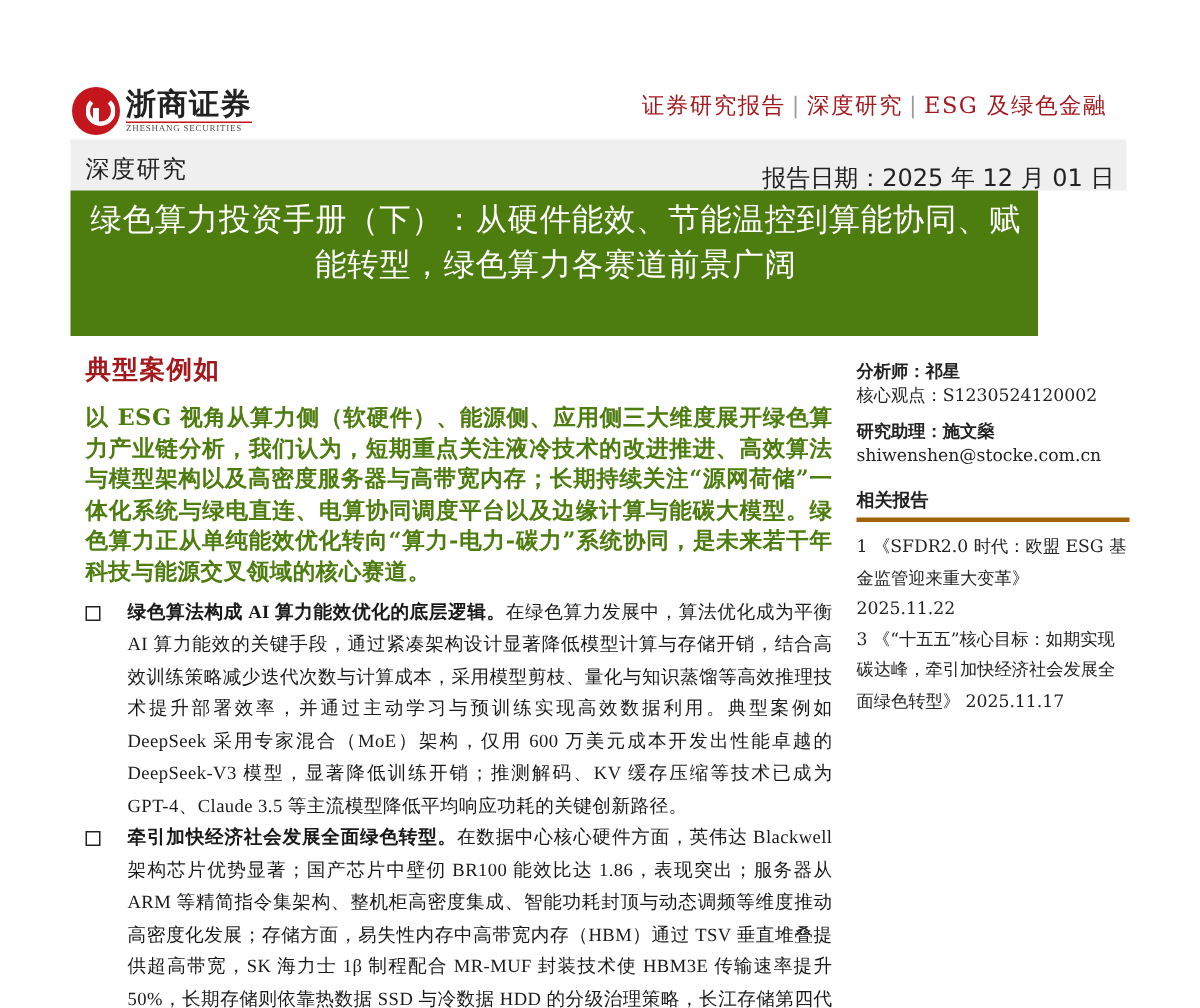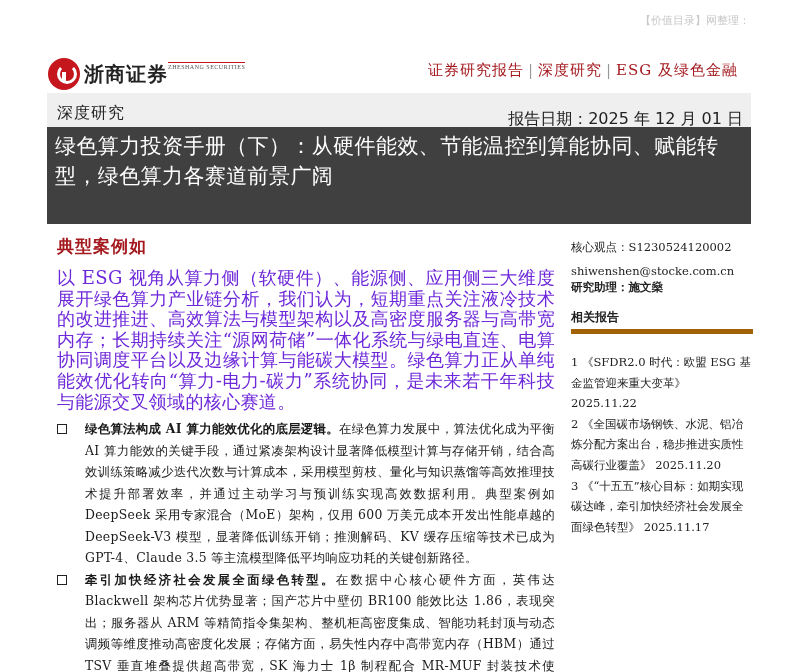--- a/index.html
+++ b/index.html
@@ -4,50 +4,49 @@
 <style>
   html, body { margin:0; padding:0; }
   body { width:800px; height:672px; overflow:hidden; background:#ffffff; position:relative;
          font-family:"DejaVu Serif", "Liberation Serif", serif; color:#1a1a1a; }
   .watermark { position:absolute; right:50px; top:12px; text-align:left; color:#c8c8c8; font-size:11px; line-height:18px; font-family:"DejaVu Sans", sans-serif; }
   .watermark .url { font-family:"DejaVu Sans Mono", monospace; letter-spacing:1px; }
   .logo { position:absolute; left:48px; top:55px; height:38px; display:flex; align-items:center; }
   .logo-mark { width:32px; height:32px; border-radius:50%; background:#c4161c; position:relative; }
   .logo-mark:before { content:""; position:absolute; left:9px; top:6px; width:14px; height:14px; border:3px solid #fff; border-radius:50%; border-top-color:transparent; }
   .logo-mark:after { content:""; position:absolute; left:14px; top:14px; width:4px; height:10px; background:#fff; }
-  .logo-text { margin-left:4px; display:flex; flex-direction:row; }
+  .logo-text { margin-left:4px; display:flex; flex-direction:column; }
   .logo-cn { font-family:"DejaVu Sans", sans-serif; font-weight:bold; font-size:20px; color:#222; letter-spacing:1px; line-height:24px; }
   .logo-en { font-size:6px; color:#555; border-top:1px solid #c4161c; letter-spacing:0.5px; line-height:9px; font-family:"Liberation Serif", serif; }
   .header-right { position:absolute; right:62px; top:61px; color:#a3191e; font-size:15px; letter-spacing:1px; }
   .header-right .sep { color:#999; margin:0 4px; }
   .grayband { position:absolute; left:47px; top:93px; width:704px; height:34px; background:#efefef; }
   .doctype { position:absolute; left:10px; top:10px; font-size:16px; color:#222; letter-spacing:1px; }
   .report-date { position:absolute; right:8px; top:16px; font-size:16px; color:#222; font-family:"DejaVu Sans", sans-serif; }
-  .titlebox { position:absolute; left:47px; top:127px; width:704px; height:97px; background:#404040; }
+  .titlebox { position:absolute; left:47px; top:127px; width:645px; height:97px; background:#4d7c0f;text-align:center; }
   .title { position:absolute; left:8px; top:4px; right:6px; color:#fff; font-family:"DejaVu Sans", sans-serif; font-size:21px; line-height:30px; letter-spacing:0.4px; }
   .left-col { position:absolute; left:57px; top:235px; width:498px; }
   .section-title { font-size:17px; font-weight:bold; color:#a3191e; letter-spacing:1px; margin-bottom:10px; }
-  .core-view { color:#6d28d9; font-weight:normal; font-size:18px; line-height:20.6px; letter-spacing:0.35px; text-align:justify; }
+  .core-view { color:#4d7c0f; font-weight:bold; font-size:15px; line-height:20.6px; letter-spacing:0.35px; text-align:justify; }
   .bullets { margin-top:6px; }
-  .bullet { display:flex; font-size:12.4px; line-height:21.5px; text-align:justify; }
+  .bullet { display:flex; font-size:12.4px; line-height:21.5px; text-align:justify;font-family:Liberation Serif, serif; }
   .bullet .box { flex:0 0 12px; width:9px; height:9px; border:1.5px solid #222; margin-top:6px; margin-right:16px; box-sizing:border-box; width:10px; height:10px; flex-basis:10px; }
   .bullet .btext { flex:1; padding-left:2px; letter-spacing:0.3px; }
   .bullet .btext b { font-weight:bold; }
   .right-col { position:absolute; left:571px; top:239px; width:180px; font-size:11.5px; line-height:16px; color:#222; }
   .right-col .lbl { font-weight:bold; }
   .analyst-block { margin-bottom:8px; }
-  .related-title { font-weight:bold; font-size:12px; margin-top:14px; padding-bottom:4px; border-bottom:5px solid #a16207; width:182px; }
-  .related-list { margin-top:18px; }
+  .related-title { font-weight:bold; font-size:12px; margin-top:14px; padding-bottom:4px; border-bottom:3px solid #a16207; width:182px; }
+  .related-list { margin-top:6px; }
   .related-item { line-height:20.6px; font-size:11.5px; }
 </style>
 </head>
 <body>
 
 <div class="watermark">
-  <div>【价值目录】网整理：</div>
 </div>
 
 <div class="logo">
   <div class="logo-mark"></div>
   <div class="logo-text">
     <span class="logo-cn">浙商证券</span>
     <span class="logo-en">ZHESHANG SECURITIES</span>
   </div>
 </div>
 
@@ -74,25 +73,25 @@
     </div>
     <div class="bullet">
       <span class="box"></span>
       <span class="btext"><b>牵引加快经济社会发展全面绿色转型。</b><span>在数据中心核心硬件方面，英伟达 Blackwell 架构芯片优势显著；国产芯片中壁仞 BR100 能效比达 1.86，表现突出；服务器从 ARM 等精简指令集架构、整机柜高密度集成、智能功耗封顶与动态调频等维度推动高密度化发展；存储方面，易失性内存中高带宽内存（HBM）通过 TSV 垂直堆叠提供超高带宽，SK 海力士 1β 制程配合 MR-MUF 封装技术使 HBM3E 传输速率提升 50%，长期存储则依靠热数据 SSD 与冷数据 HDD 的分级治理策略，长江存储第四代 3DNAND 实现功耗降低 25%。数据中心交换机专为</span></span>
     </div>
   </div>
 </div>
 
 <div class="right-col">
   <div class="analyst-block">
+    <div><span class="lbl">分析师：</span><span class="lbl">祁星</span></div>
     <div>核心观点：S1230524120002</div>
   </div>
   <div class="analyst-block">
+    <div><span class="lbl">研究助理：</span><span class="lbl">施文燊</span></div>
     <div>shiwenshen@stocke.com.cn</div>
-    <div><span class="lbl">研究助理：</span><span class="lbl">施文燊</span></div>
   </div>
   <div class="related-title">相关报告</div>
   <div class="related-list">
     <div class="related-item">1 《SFDR2.0 时代：欧盟 ESG 基金监管迎来重大变革》 2025.11.22</div>
-    <div class="related-item">2 《全国碳市场钢铁、水泥、铝冶炼分配方案出台，稳步推进实质性高碳行业覆盖》 2025.11.20</div>
     <div class="related-item">3 《“十五五”核心目标：如期实现碳达峰，牵引加快经济社会发展全面绿色转型》 2025.11.17</div>
   </div>
 </div>
 
 </body></html>

